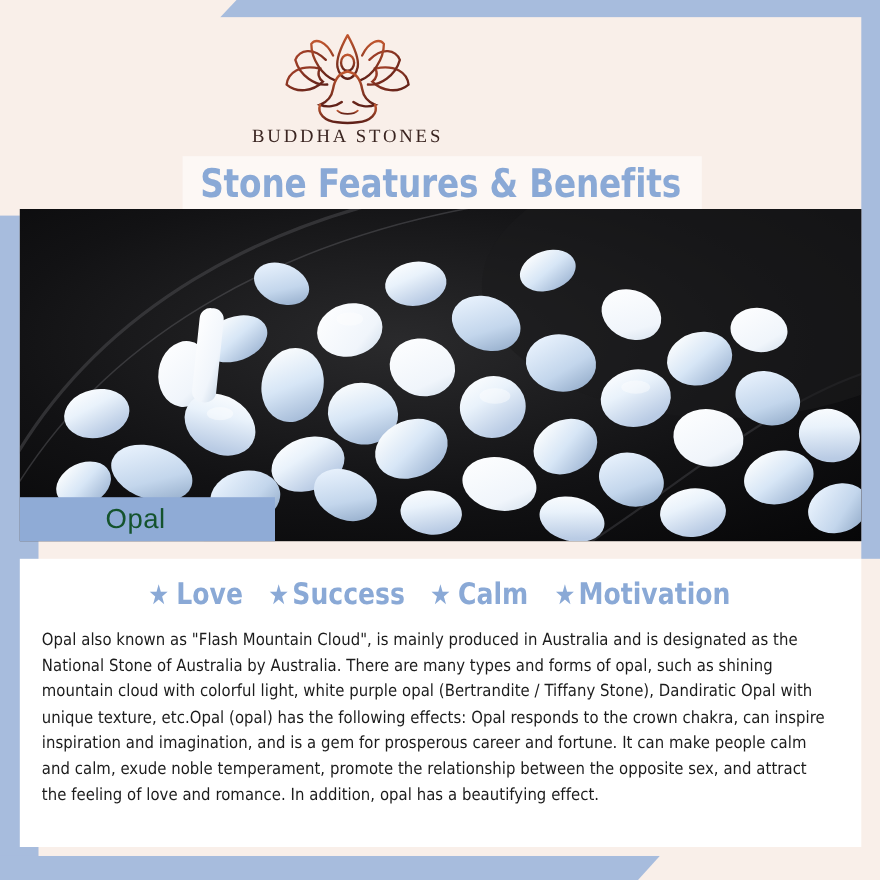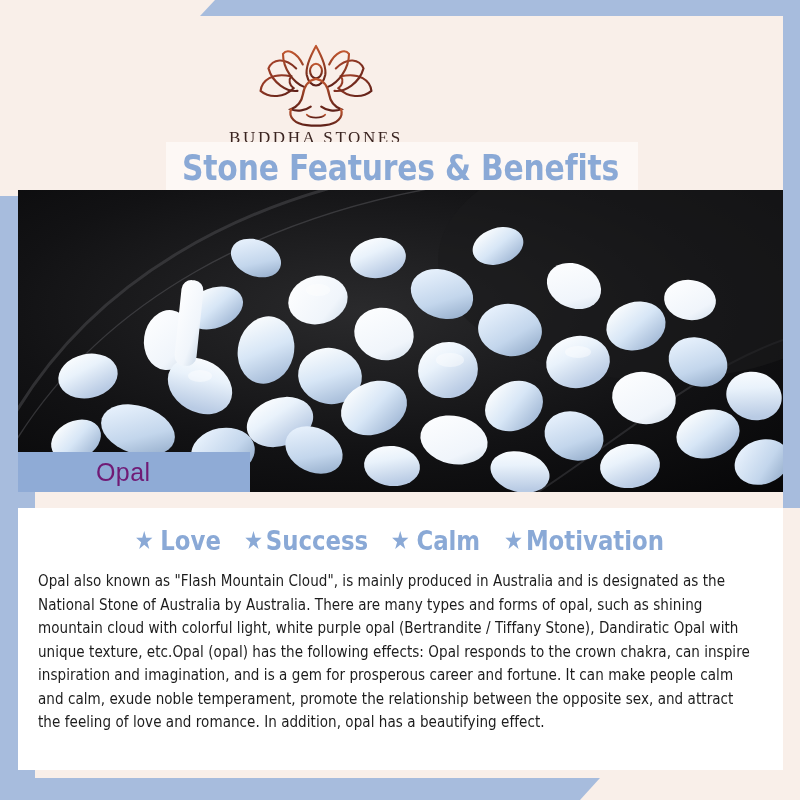--- a/index.html
+++ b/index.html
@@ -61,21 +61,21 @@
 
   
   .header {
     position: absolute;
     top: 16px; left: 0;
     width: 632px; height: 126px;
     display: flex;
     flex-direction: column;
     align-items: center;
     justify-content: flex-start;
-    padding-top: 26px;
+    padding-top: 12px;
   }
   .logo-mark {
     width: 132px;
     height: 84px;
     display: block;
   }
   .logo-word {
     font-family: "Liberation Serif", serif;
     font-size: 17px;
     letter-spacing: 2.6px;
@@ -117,21 +117,21 @@
   
   .stone-label {
     position: absolute;
     top: 452px; left: 18px;
     width: 232px; height: 40px;
     background: #8fabd6;
     display: flex;
     align-items: center;
   }
   .stone-label-text {
-    color: #701a75;
+    color: #14532d;
     font-size: 25px;
     font-weight: 500;
     letter-spacing: 0.4px;
     margin-left: 78px;
   }
 
   
   .content-panel {
     position: absolute;
     top: 508px; left: 18px;

